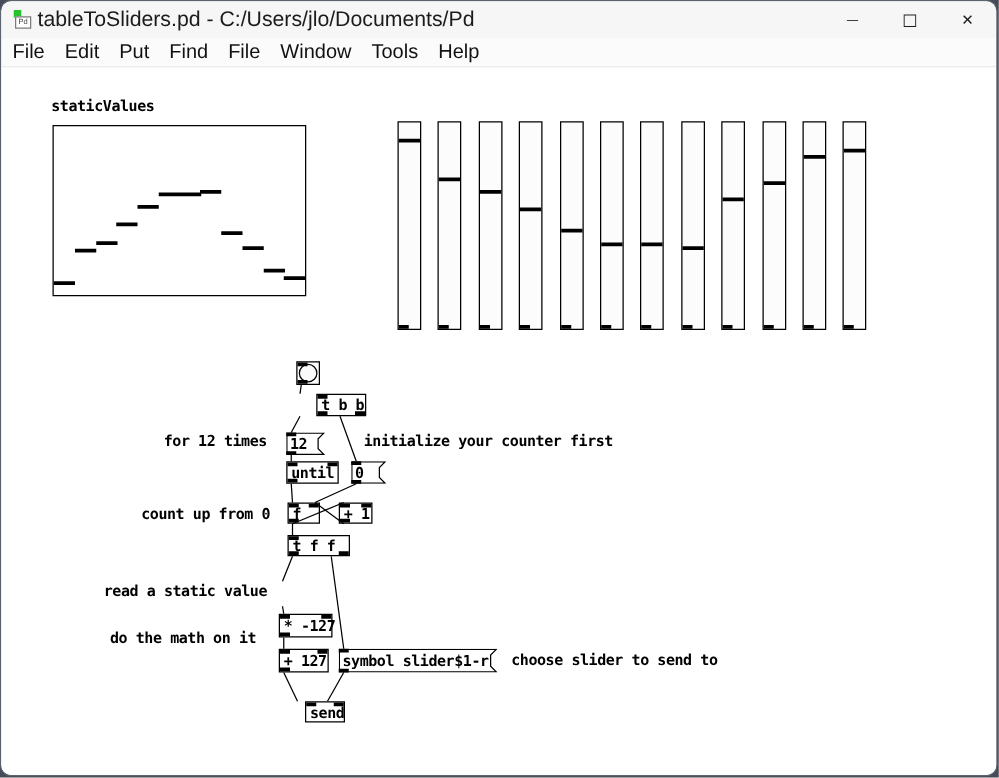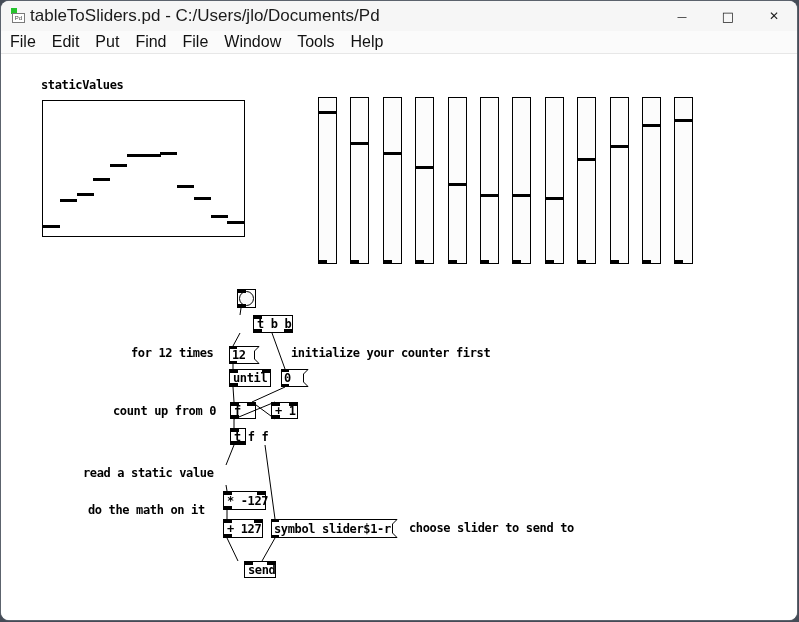--- a/index.html
+++ b/index.html
@@ -207,21 +207,21 @@
         <div class="nub" style="top: 0px; left: 0px;"></div>
         <div class="nub" style="top: 0px; right: 0px;"></div>
         <div class="nub" style="bottom: 0px; left: 0px;"></div>
       </div>
       <div class="node obj" style="left: 270px; top: 348px; width: 27px; height: 17px;">
         <span class="txt">+ 1</span>
         <div class="nub" style="top: 0px; left: 0px;"></div>
         <div class="nub" style="top: 0px; right: 0px;"></div>
         <div class="nub" style="bottom: 0px; left: 0px;"></div>
       </div>
-      <div class="node obj" style="left: 229px; top: 374px; width: 16px; height: 17px;">
+      <div class="node obj" style="left: 229px; top: 374px; width: 50px; height: 17px;">
         <span class="txt">t f f</span>
         <div class="nub" style="top: 0px; left: 0px;"></div>
         <div class="nub" style="bottom: 0px; left: 0px;"></div>
         <div class="nub" style="bottom: 0px; right: 0px;"></div>
       </div>
       <div class="node obj" style="left: 222px; top: 437px; width: 43px; height: 19px;">
         <span class="txt">* -127</span>
         <div class="nub" style="top: 0px; left: 0px;"></div>
         <div class="nub" style="top: 0px; right: 0px;"></div>
         <div class="nub" style="bottom: 0px; left: 0px;"></div>

